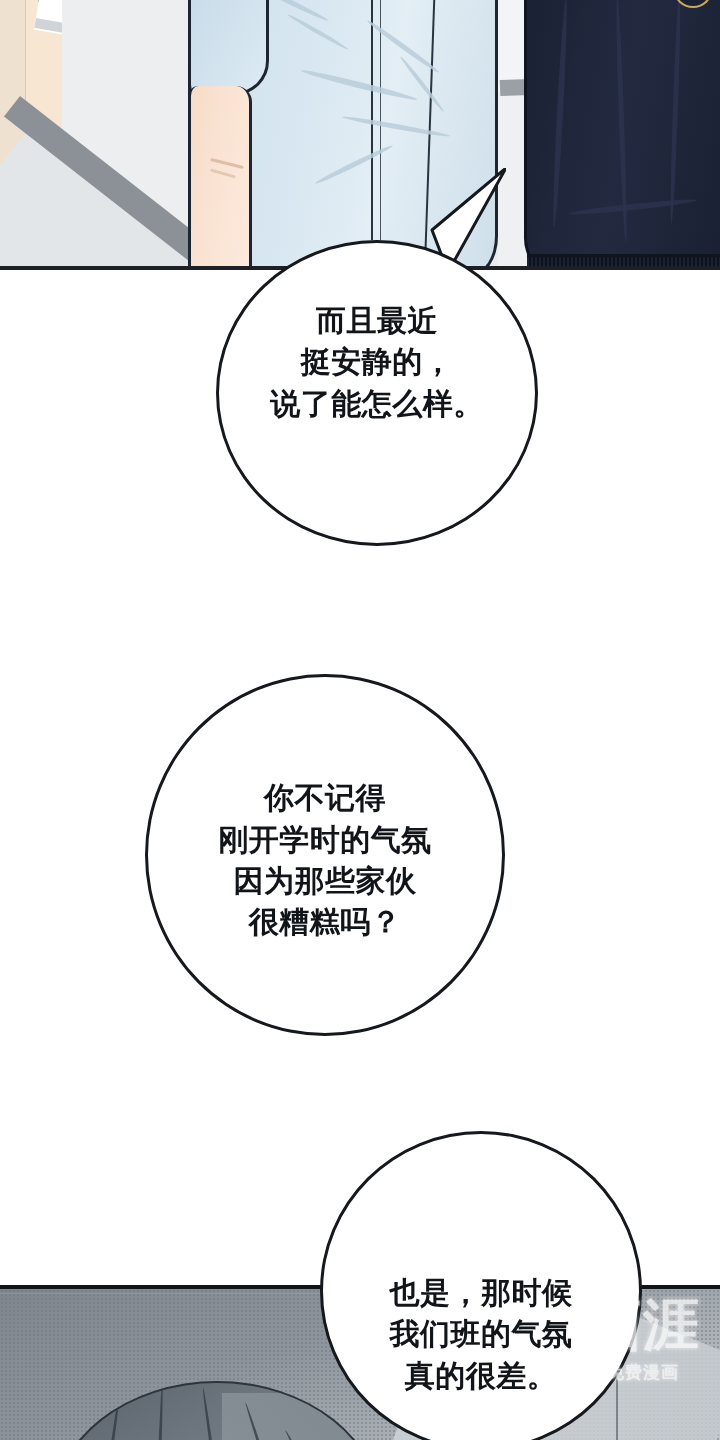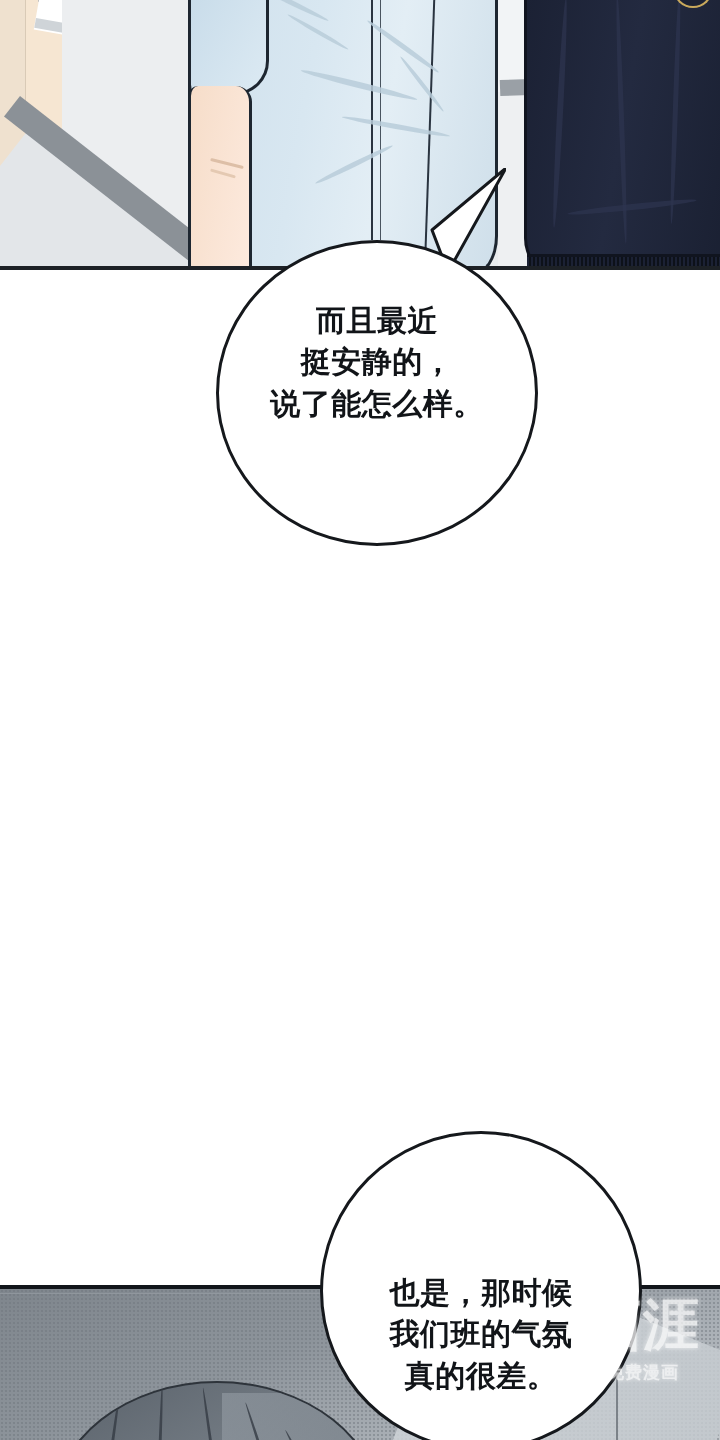--- a/index.html
+++ b/index.html
@@ -456,20 +456,26 @@
   <svg class="tail" id="tail-1" viewBox="0 0 76 110">
     <polygon points="76,0 18,104 2,62" fill="#ffffff" stroke="#15181c" stroke-width="3" stroke-linejoin="round"></polygon>
   </svg>
 
   <div class="bubble" id="bubble-1">
     <div class="txt">而且最近
 挺安静的，
 说了能怎么样。</div>
   </div>
 
+  <div class="bubble" id="bubble-2">
+    <div class="txt">你不记得
+刚开学时的气氛
+因为那些家伙
+很糟糕吗？</div>
+  </div>
 
   <div class="bubble" id="bubble-3">
     <div class="txt">也是，那时候
 我们班的气氛
 真的很差。</div>
   </div>
 
   <div class="watermark">
     <div class="wm-main">画涯</div>
     <div class="wm-sub">免费漫画</div>

